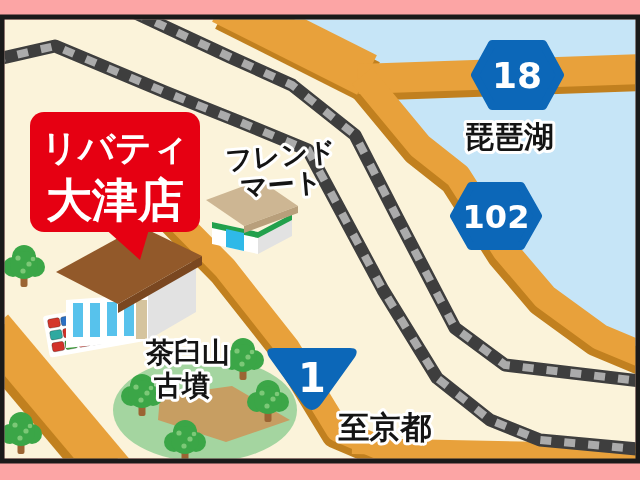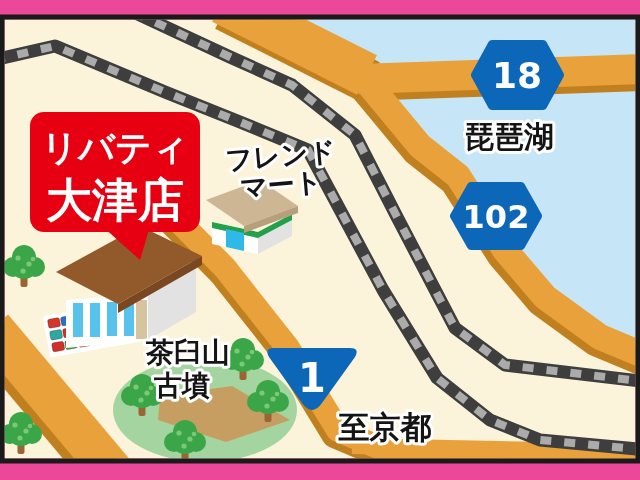--- a/index.html
+++ b/index.html
@@ -1,16 +1,16 @@
 <!DOCTYPE html>
 <html style="--background: #FBF3DA; --lake: #C6E5F7; --road: #E8A13B; --road_shadow: #C1801F; --rail: #3E3E3E; --rail_tie: #ABABAB; --sign_red: #E60012; --shield_blue: #0C67B8; --tree: #3BA647; --tree_light: #7CC877; --trunk: #9B6433; --mound: #A4D5A0; --mound_path: #C79E62; --roof: #92592A; --roof_edge: #7A4720; --wall_side: #E2E2E2; --window_blue: #57C2EC; --door_beige: #D5C49E; --fm_roof: #CDB693; --fm_roof_edge: #B89F7B; --fm_stripe: #22A04C; --fm_door: #2FB9E8; --label_ink: #141414; --frame: #1A1A1A;"><head>
 <meta charset="utf-8">
 <style>
   html,body{margin:0;padding:0;background:#ffffff;}
-  .stage{position:relative;width:640px;height:480px;background:#ec4899;overflow:hidden;
+  .stage{position:relative;width:640px;height:480px;background:#fca5a5;overflow:hidden;
          font-family:"DejaVu Sans",sans-serif;}
   svg{display:block;}
   .road{fill:none;stroke:var(--road);}
   .road-shadow{fill:none;stroke:var(--road_shadow);}
   .rail-base{fill:none;stroke:var(--rail);stroke-width:13;stroke-linejoin:round;}
   .rail-tie{fill:none;stroke:var(--rail_tie);stroke-width:8;stroke-dasharray:11 13;stroke-linecap:butt;}
   .map-label{font-family:"DejaVu Sans",sans-serif;font-weight:700;fill:var(--label_ink);
              stroke:#ffffff;stroke-width:6px;stroke-linejoin:round;paint-order:stroke;
              text-anchor:middle;}
   .shield-num{font-family:"DejaVu Sans",sans-serif;font-weight:700;fill:#ffffff;text-anchor:middle;}

